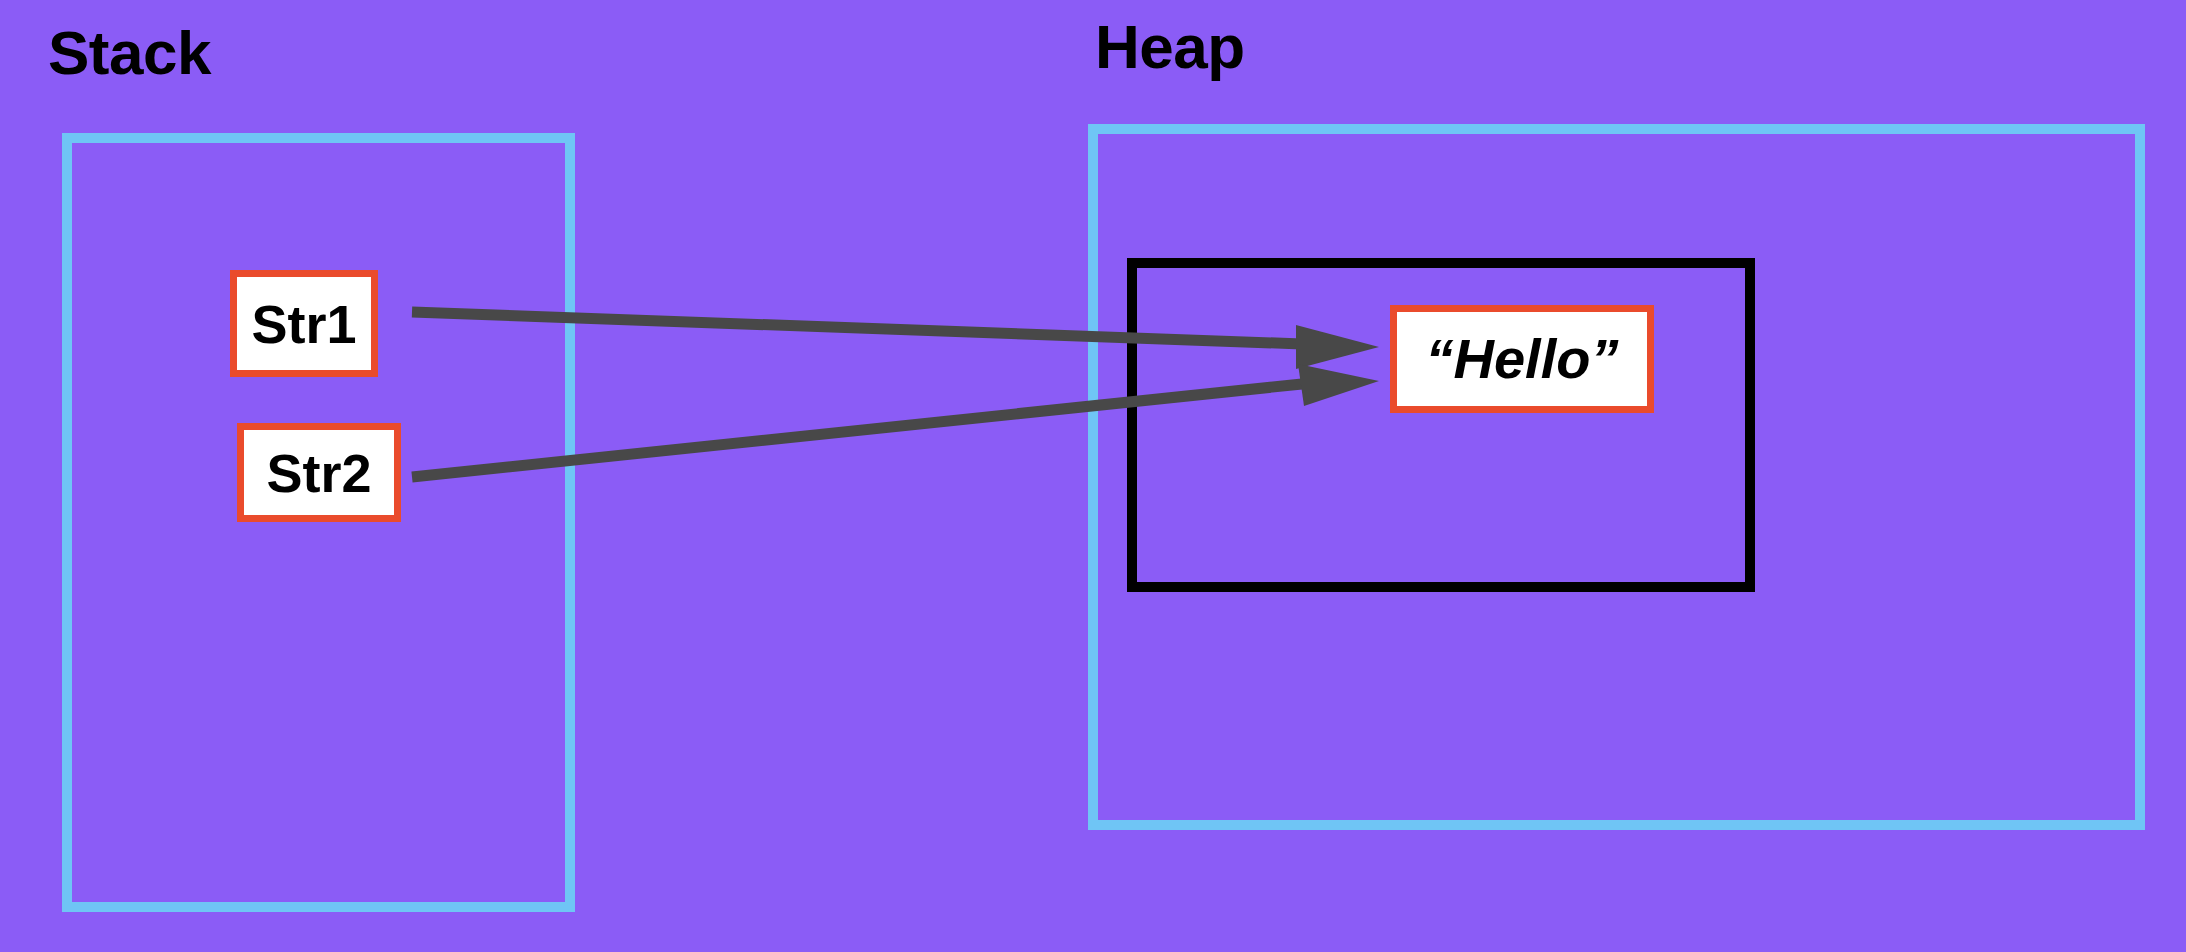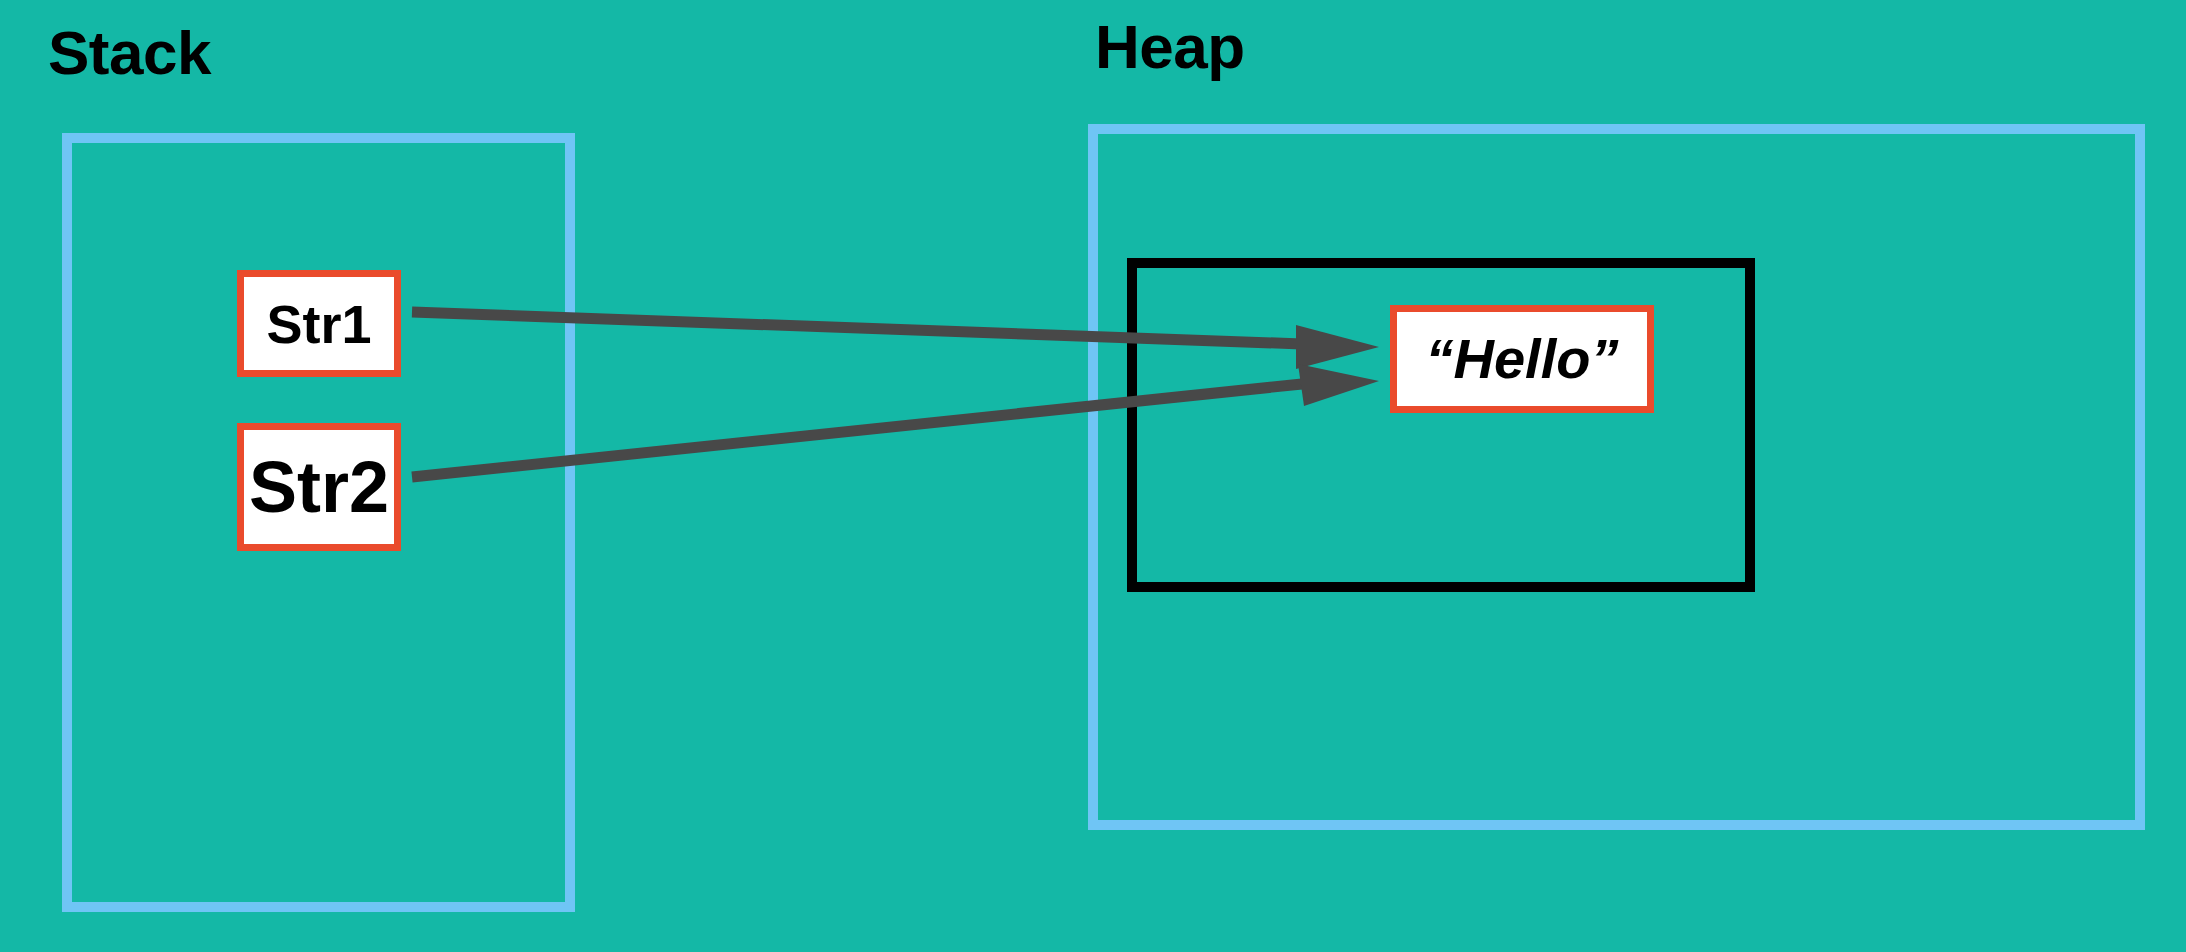--- a/index.html
+++ b/index.html
@@ -9,21 +9,21 @@
     background: #ffffff;
   }
   body {
     font-family: "Liberation Sans", sans-serif;
     -webkit-font-smoothing: antialiased;
   }
   #canvas {
     position: relative;
     width: 2186px;
     height: 952px;
-    background: #14b8a6;
+    background: #8b5cf6;
     overflow: hidden;
   }
 
   
   .section-title {
     position: absolute;
     font-weight: bold;
     font-size: 62px;
     line-height: 1;
     color: #000000;
@@ -72,22 +72,22 @@
     border: 7px solid #EA4B2C;
     background: #ffffff;
     display: flex;
     align-items: center;
     justify-content: center;
     font-weight: bold;
     color: #000000;
     line-height: 1;
     white-space: nowrap;
   }
-  #var-str1 { left: 237px;  top: 270px; width: 164px; height: 107px; font-size: 54px; }
-  #var-str2 { left: 237px;  top: 423px; width: 164px; height: 128px; font-size: 72px; }
+  #var-str1 { left: 230px;  top: 270px; width: 148px; height: 107px; font-size: 54px; }
+  #var-str2 { left: 237px;  top: 423px; width: 164px; height: 99px; font-size: 54px; }
   #literal-hello {
     left: 1390px; top: 305px; width: 264px; height: 108px; font-size: 56px; font-style: italic;
   }
 
   
   #arrow-layer {
     position: absolute;
     left: 0;
     top: 0;
     width: 2186px;

